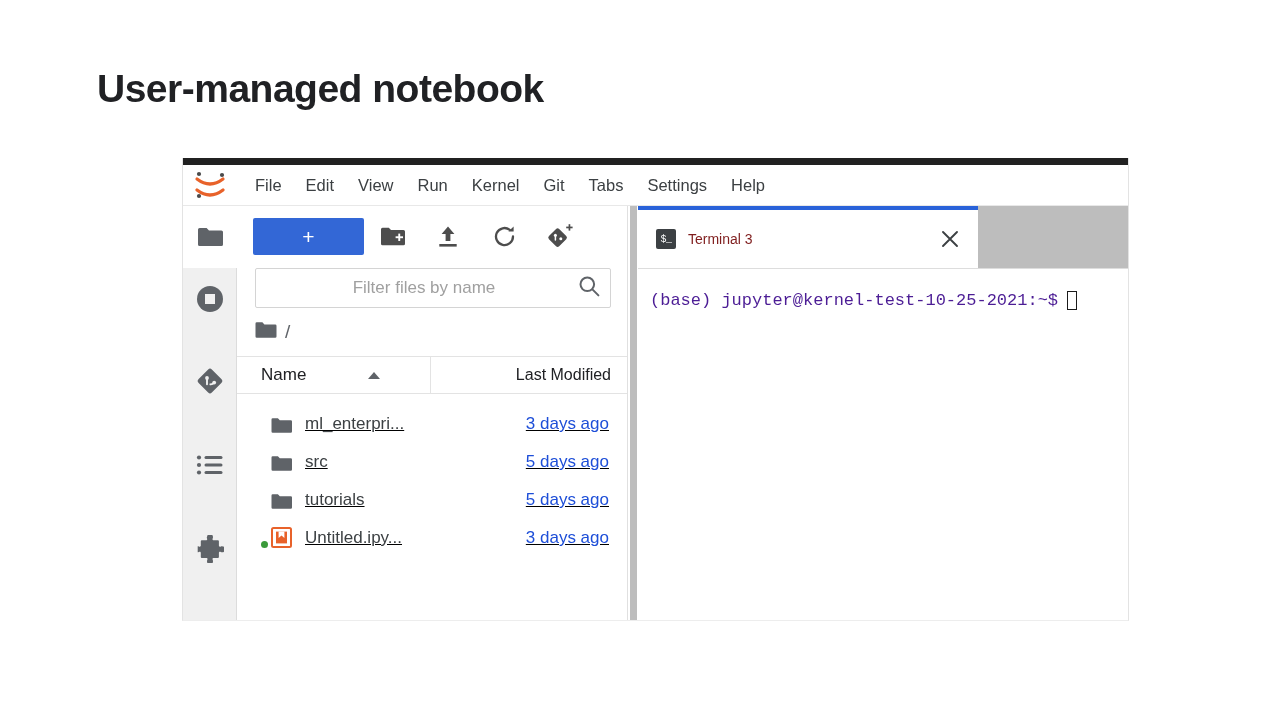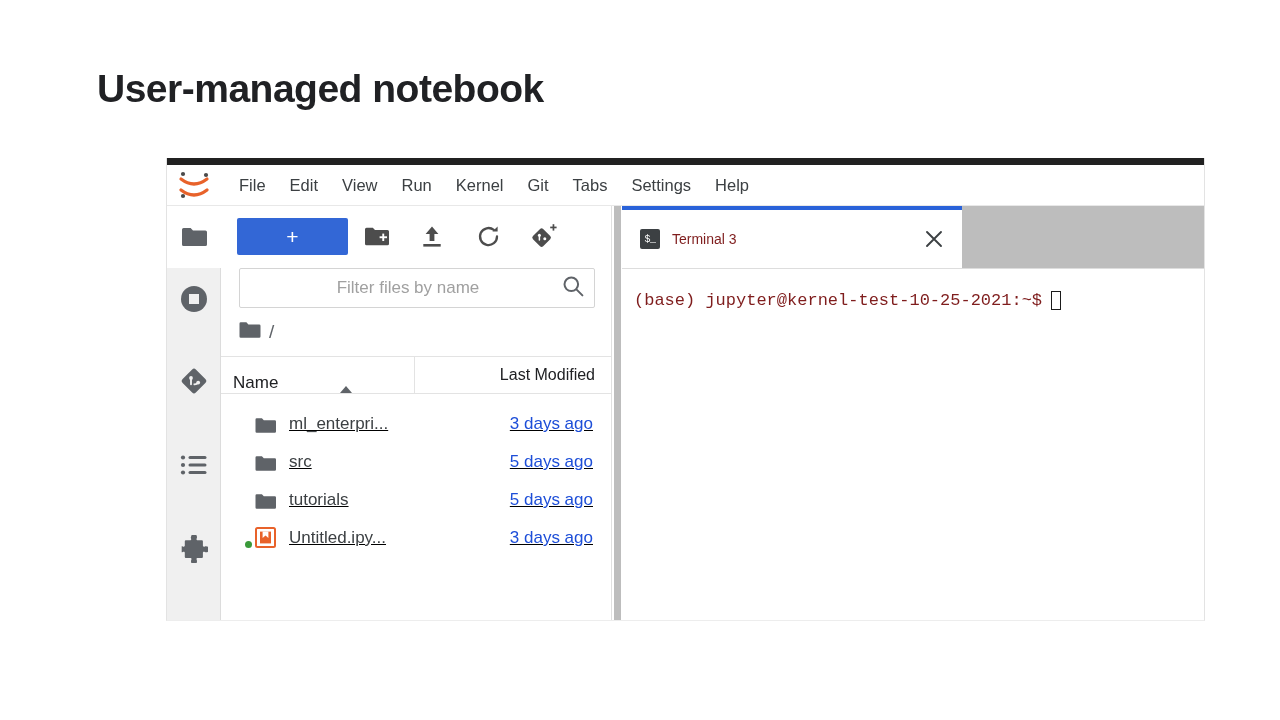--- a/index.html
+++ b/index.html
@@ -29,23 +29,23 @@
     letter-spacing: -0.5px;
     color: #202124;
     line-height: 1.2;
     white-space: nowrap;
     margin-left: 33px;
   }
 
   
   .app-window {
     position: absolute;
-    left: 166px;
+    left: 182px;
     top: 158px;
-    width: 1039px;
+    width: 947px;
     height: 463px;
     background: #ffffff;
     border-left: 1px solid #e3e3e3;
     border-right: 1px solid #e3e3e3;
     border-bottom: 1px solid #ededed;
     display: flex;
     flex-direction: column;
   }
 
   .window-topbar {
@@ -207,22 +207,22 @@
     flex: none;
     display: flex;
     height: 38px;
     border-top: 1px solid #e3e3e3;
     border-bottom: 1px solid #e3e3e3;
     align-items: center;
   }
   .col-name {
     flex: 1;
     display: flex;
-    align-items: flex-end;
-    padding-left: 12px;
+    align-items: center;
+    padding-left: 24px;
     height: 100%;
     border-right: 1px solid #e3e3e3;
     cursor: pointer;
   }
   .col-name-label {
     font-size: 17px;
     color: #202124;
   }
   .sort-arrow {
     margin-left: 62px;
@@ -370,21 +370,21 @@
   .terminal {
     flex: 1;
     background: #ffffff;
     border-top: 1px solid #dddddd;
     padding: 22px 0 0 12px;
     min-height: 0;
   }
   .term-line {
     font-family: "Liberation Mono", monospace;
     font-size: 17px;
-    color: #7f1d1d;
+    color: #4c1d95;
     white-space: pre;
     display: flex;
     align-items: flex-end;
   }
   .term-cursor {
     display: inline-block;
     width: 10px;
     height: 19px;
     border: 1.6px solid #1b1b1b;
     margin-left: 9px;

